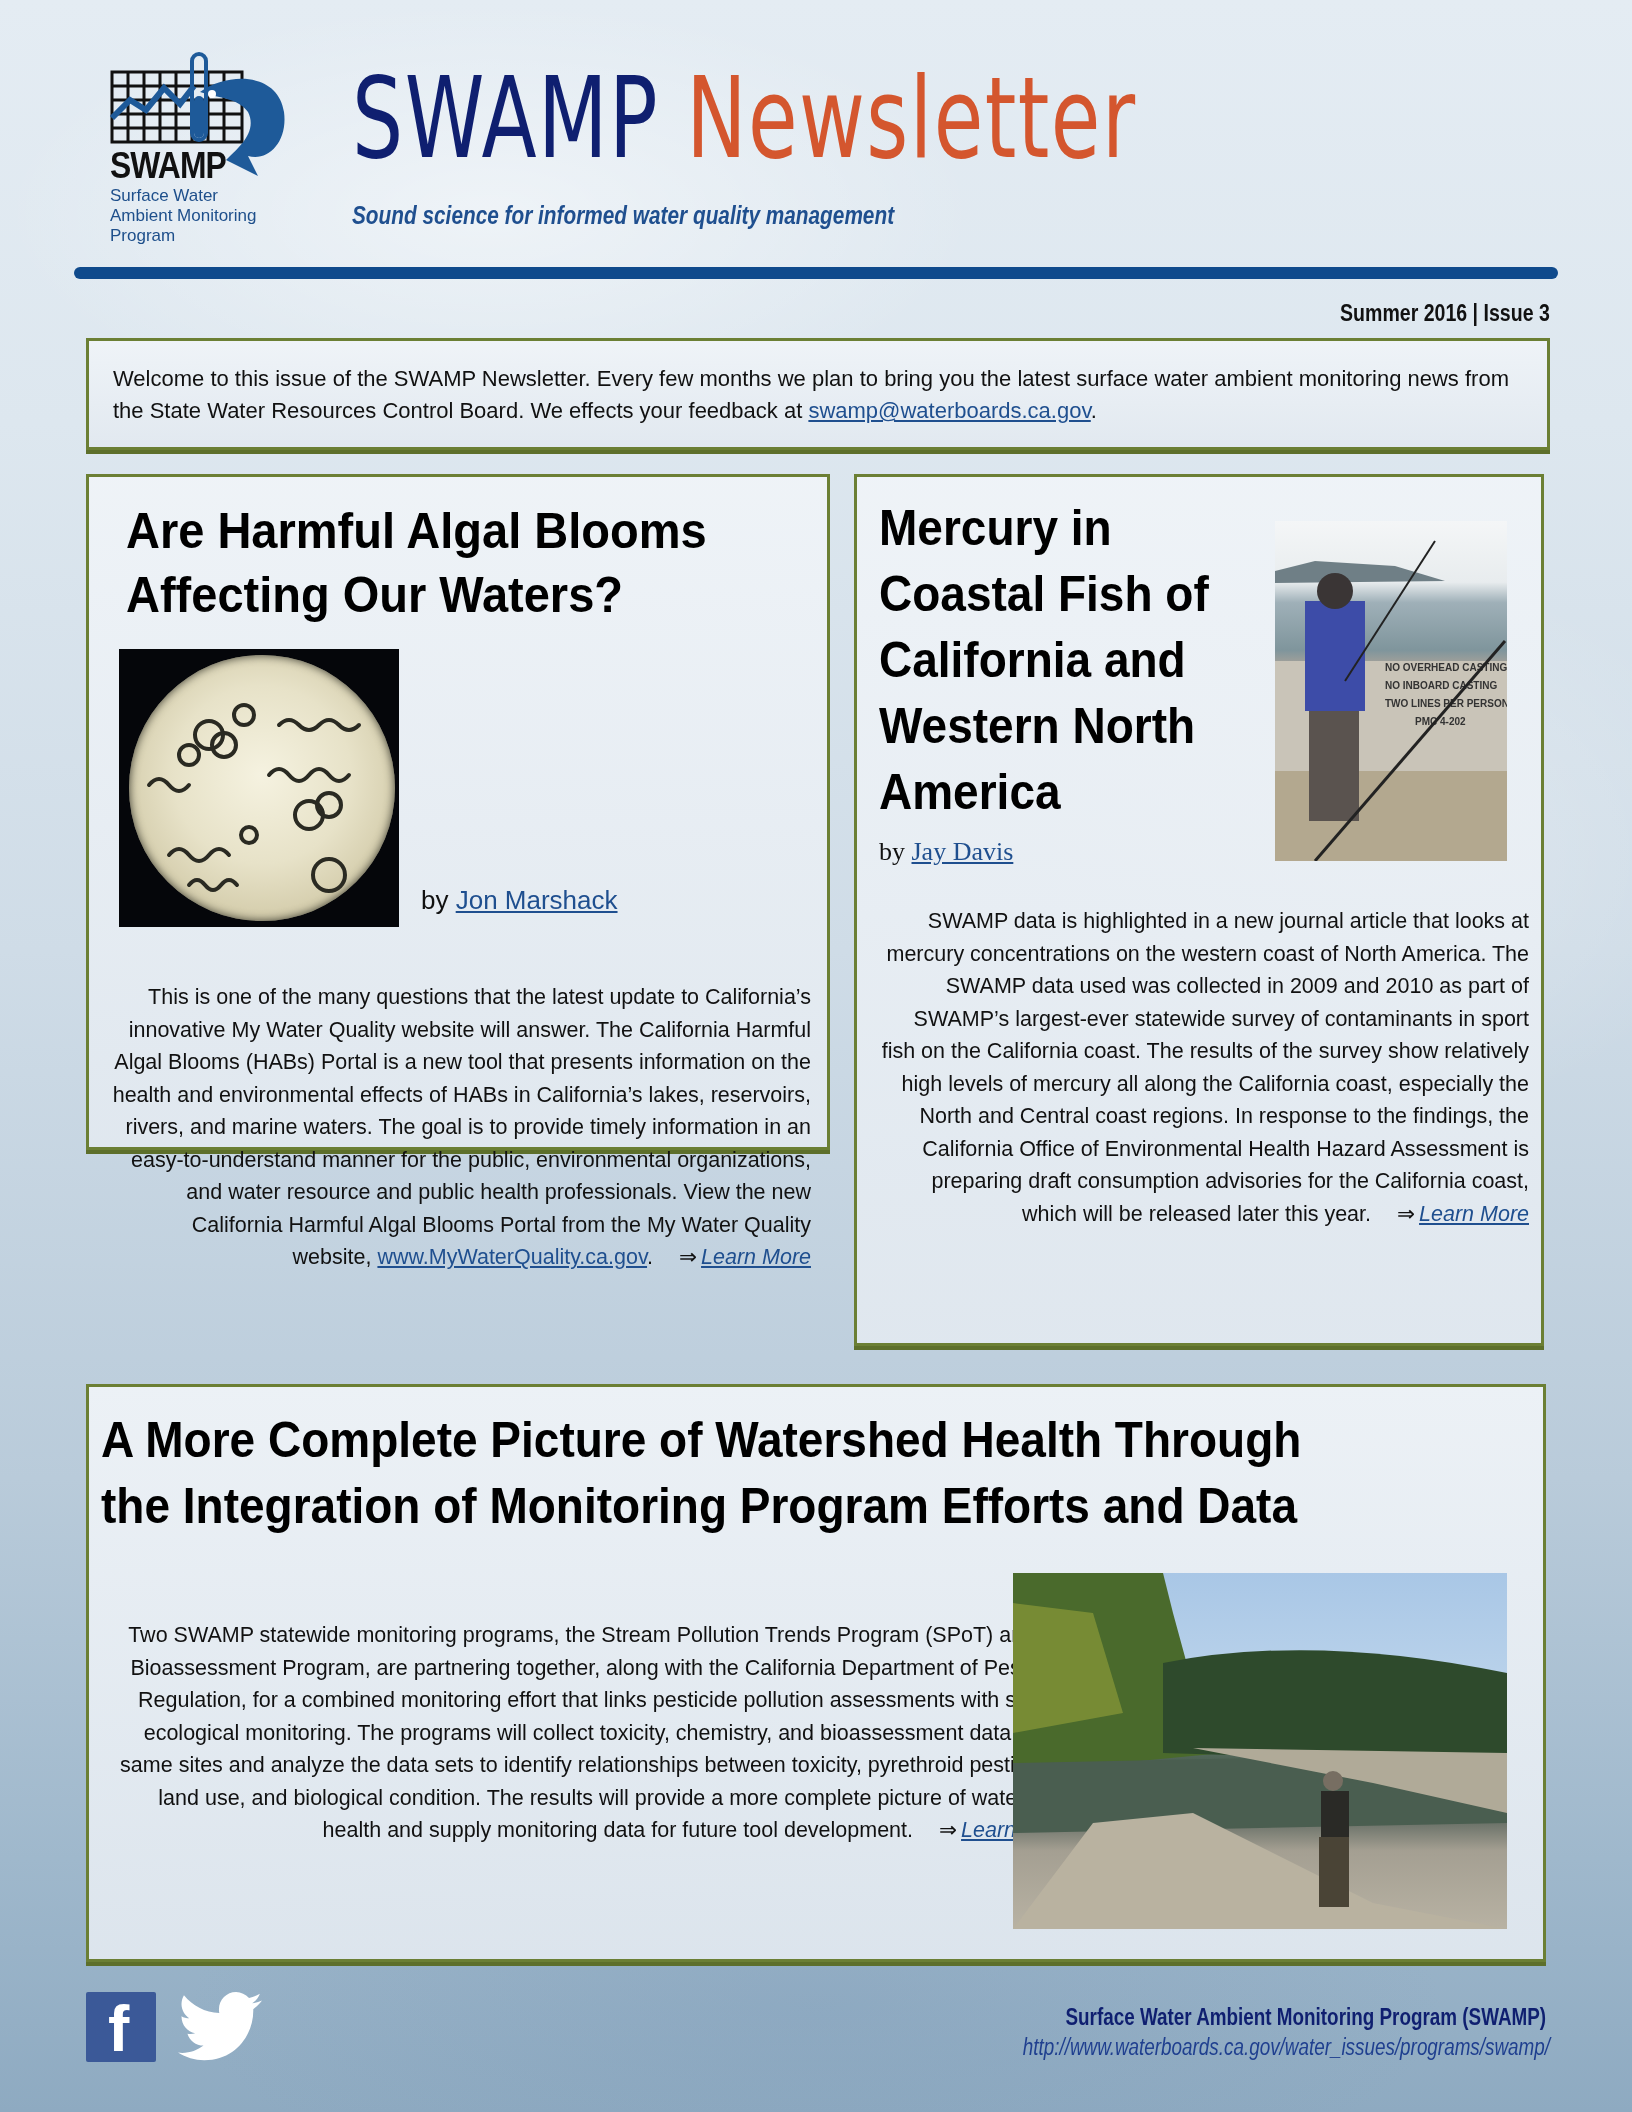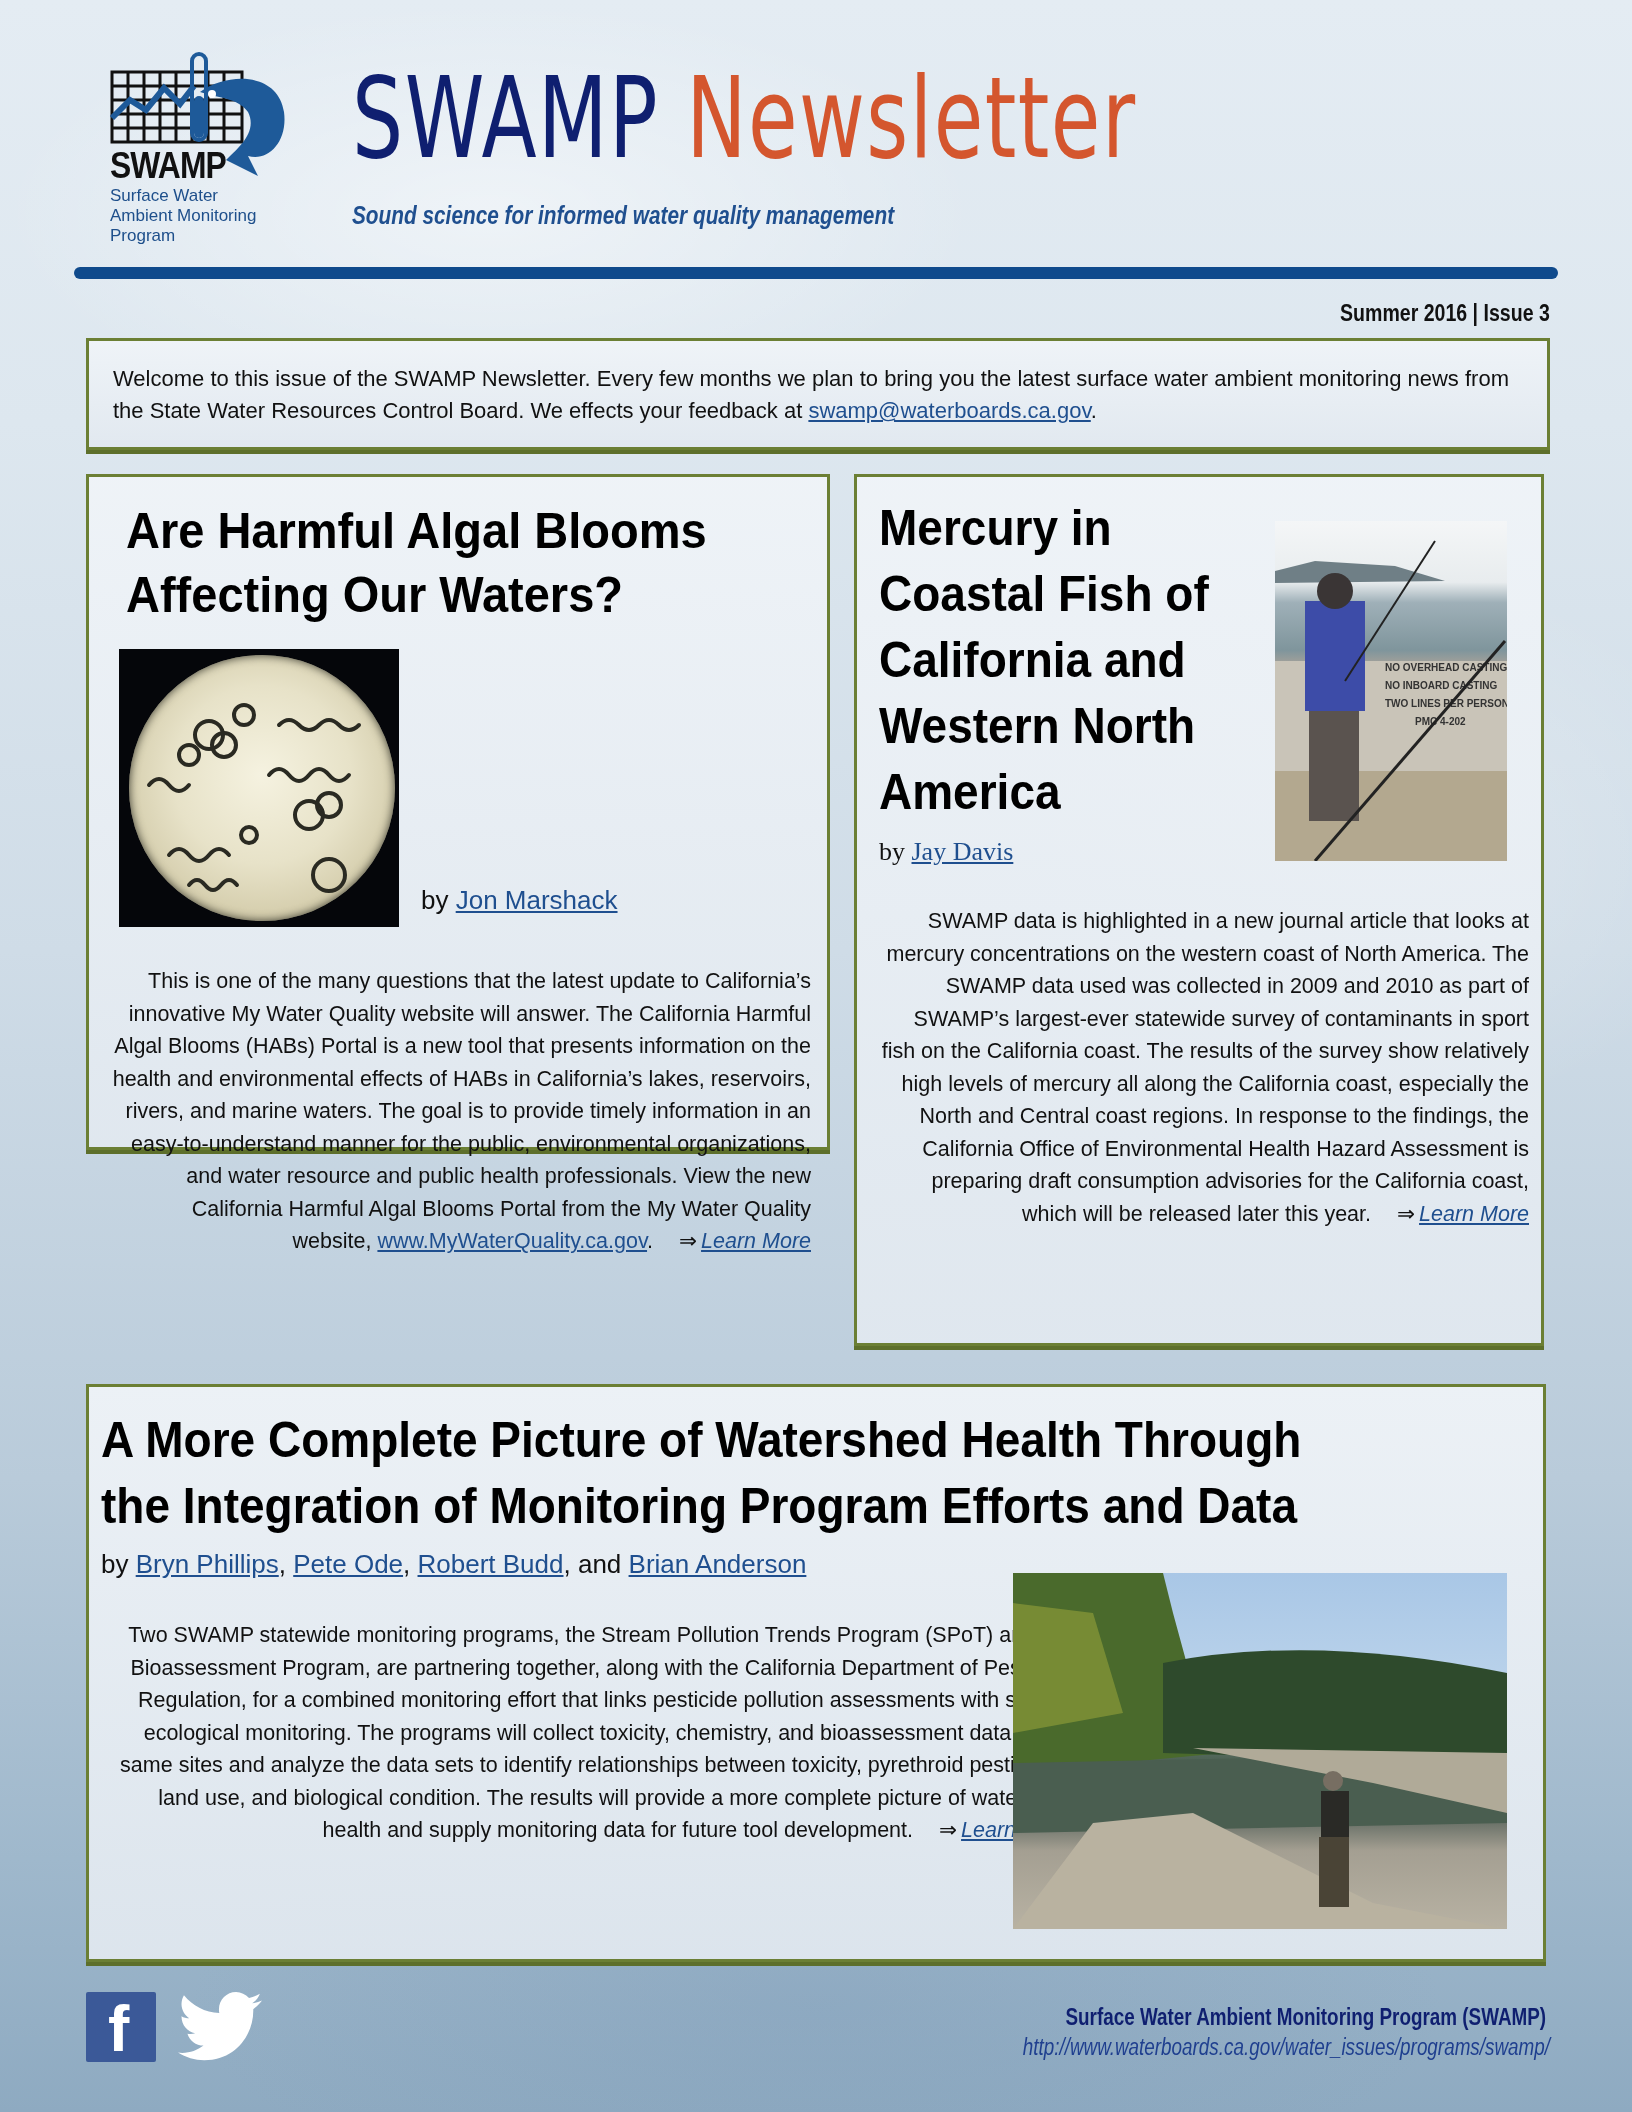--- a/index.html
+++ b/index.html
@@ -70,21 +70,21 @@
     background: radial-gradient(circle at 50% 45%, #f5f2e0 0%, #e7e2c8 45%, #cfc7a4 80%, #a69c70 100%);
     box-shadow: inset 0 0 10px #3a3a30;
     overflow: hidden;
   }
   .subhead {
     position: absolute; left: 332px; top: 170px; width: 400px;
     font-size: 31px; line-height: 42px; font-weight: bold; color: #1f4f8f;
   }
   .byline-1 { position: absolute; left: 332px; top: 408px; font-size: 26px; }
   .body-text { font-family: "Liberation Sans", sans-serif; font-size: 21.5px; line-height: 32.5px; color: #111; text-align: right; }
-  .art1 .body-text { position: absolute; left: 22px; top: 488px; width: 700px; }
+  .art1 .body-text { position: absolute; left: 22px; top: 504px; width: 700px; }
   .art2 .body-text { position: absolute; left: 22px; top: 428px; width: 650px; }
   .art3 .body-text { position: absolute; left: 22px; top: 232px; width: 960px; }
   .learn { font-style: italic; color: #1f4f8f; text-decoration: underline; }
   .arrow { margin-left: 26px; margin-right: 4px; }
   .img-fish {
     position: absolute; left: 418px; top: 44px; width: 232px; height: 340px; overflow: hidden;
     background: linear-gradient(180deg, #f4f6f7 0%, #e8ecee 18%, #9fb0b8 24%, #7f959c 38%, #a3a19a 42%, #b9b3a5 70%, #a79d89 100%);
   }
   .byline-2 { position: absolute; left: 22px; top: 360px; font-size: 26px; font-family: Liberation Serif, serif; }
   .byline-3 { font-size: 26px; margin-top: 10px; }
@@ -221,23 +221,20 @@
   <div class="body-text">
     <span>SWAMP data is highlighted in a new journal article that looks at mercury concentrations on the western coast of North America. The SWAMP data used was collected in 2009 and 2010 as part of SWAMP’s largest-ever statewide survey of contaminants in sport fish on the California coast. The results of the survey show relatively high levels of mercury all along the California coast, especially the North and Central coast regions. In response to the findings, the California Office of Environmental Health Hazard Assessment is preparing draft consumption advisories for the California coast, which will be released later this year.</span><span class="arrow">⇒</span><a class="learn">Learn More</a>
   </div>
 </div>
 
 <div class="box art3">
   <div class="headline">
     <div>A More Complete Picture of Watershed Health Through</div>
     <div>the Integration of Monitoring Program Efforts and Data</div>
   </div>
-  <div class="byline-3">
-    <span>by </span><a class="link">Bryn Phillips</a><span>, </span><a class="link">Pete Ode</a><span>, </span><a class="link">Robert Budd</a><span>, and </span><a class="link">Brian Anderson</a>
-  </div>
   <div class="body-text">
     <span>Two SWAMP statewide monitoring programs, the Stream Pollution Trends Program (SPoT) and the Bioassessment Program, are partnering together, along with the California Department of Pesticide Regulation, for a combined monitoring effort that links pesticide pollution assessments with stream ecological monitoring. The programs will collect toxicity, chemistry, and bioassessment data at the same sites and analyze the data sets to identify relationships between toxicity, pyrethroid pesticides, land use, and biological condition. The results will provide a more complete picture of watershed health and supply monitoring data for future tool development.</span><span class="arrow">⇒</span><a class="learn">Learn More</a>
   </div>
   <div class="img-river">
     <svg width="494" height="356" viewBox="0 0 494 356">
       <path d="M0 0 L150 0 L160 40 L190 150 L210 180 L0 200 Z" fill="#4a6a2c"></path>
       <path d="M0 30 L80 40 L110 140 L0 160 Z" fill="#8a9a38" opacity="0.7"></path>
       <path d="M150 90 Q300 60 494 100 L494 190 L150 180 Z" fill="#2e4a2c"></path>
       <path d="M0 190 L494 180 L494 250 L0 260 Z" fill="#4a5e50"></path>
       <path d="M180 175 L494 180 L494 240 L360 210 Z" fill="#b0aa98"></path>

